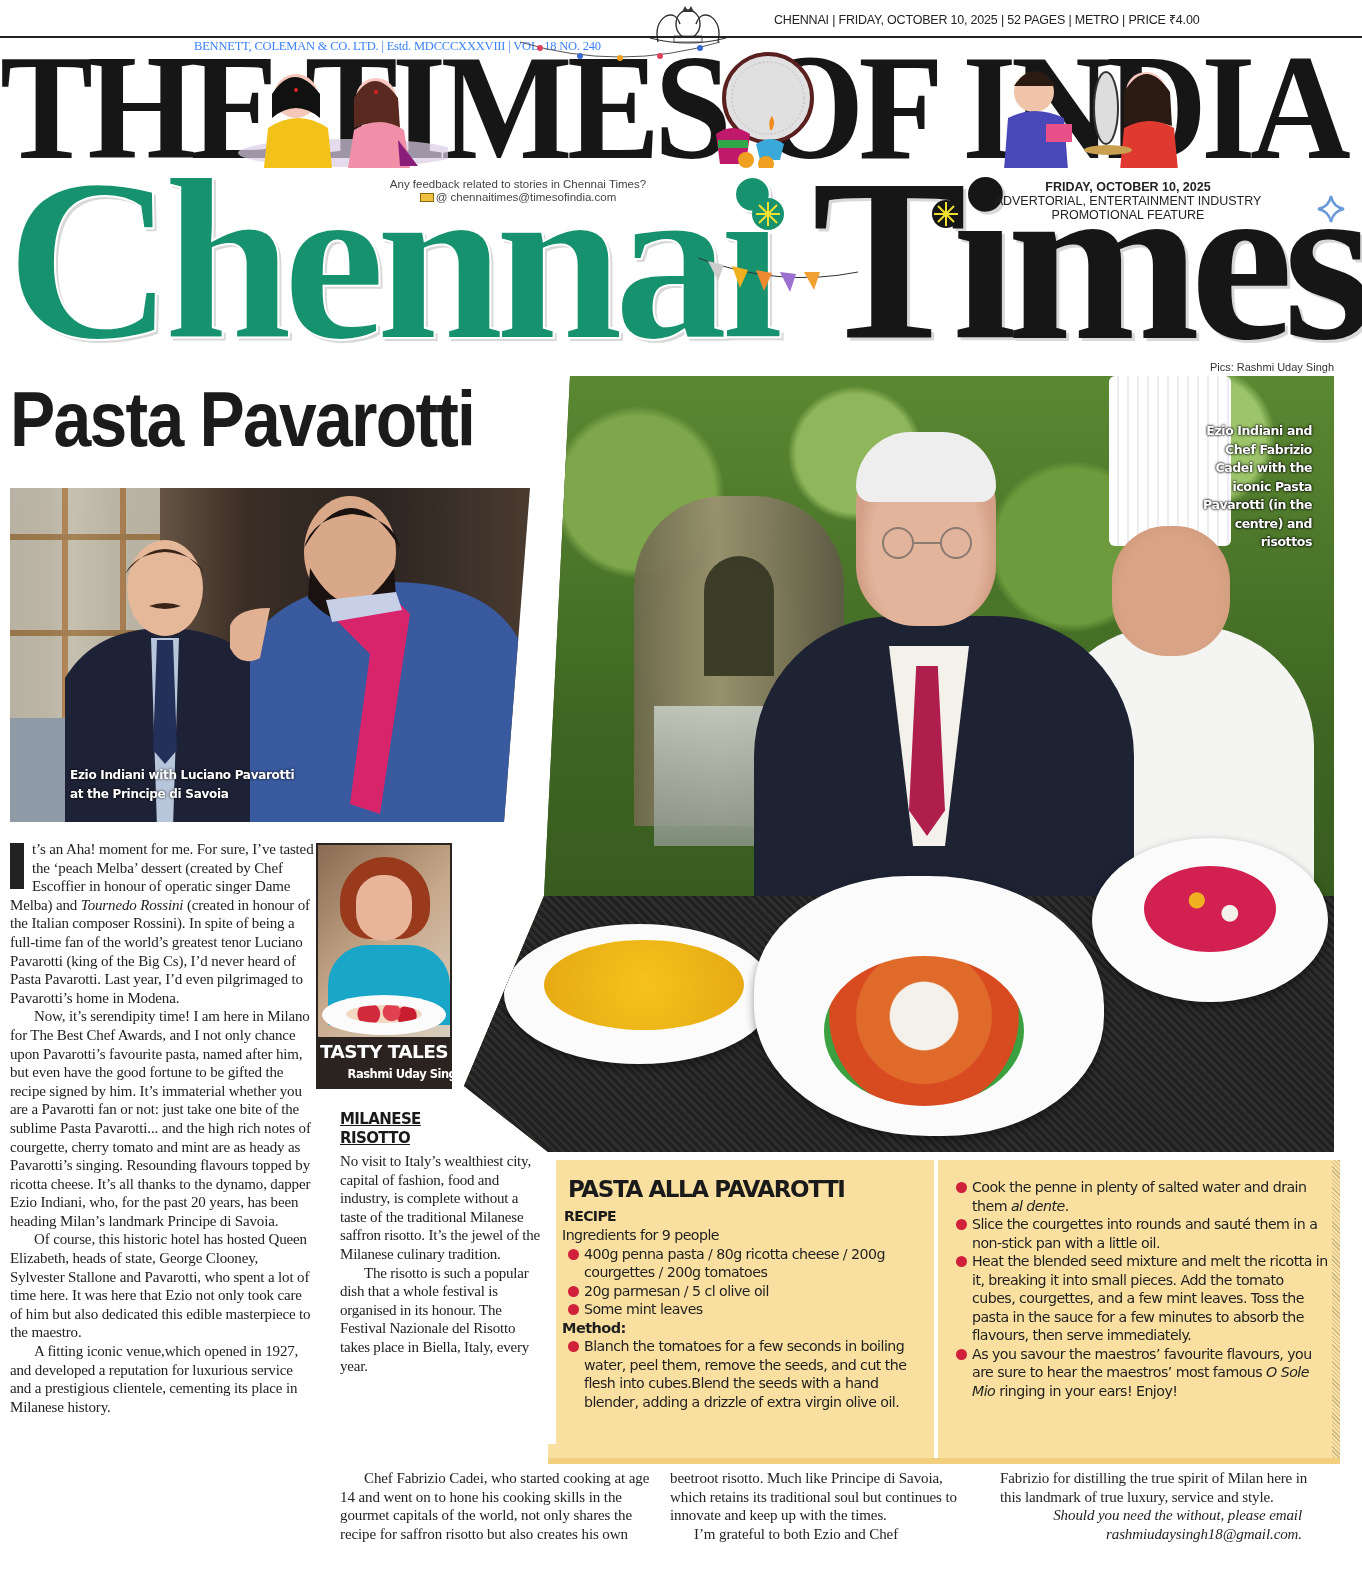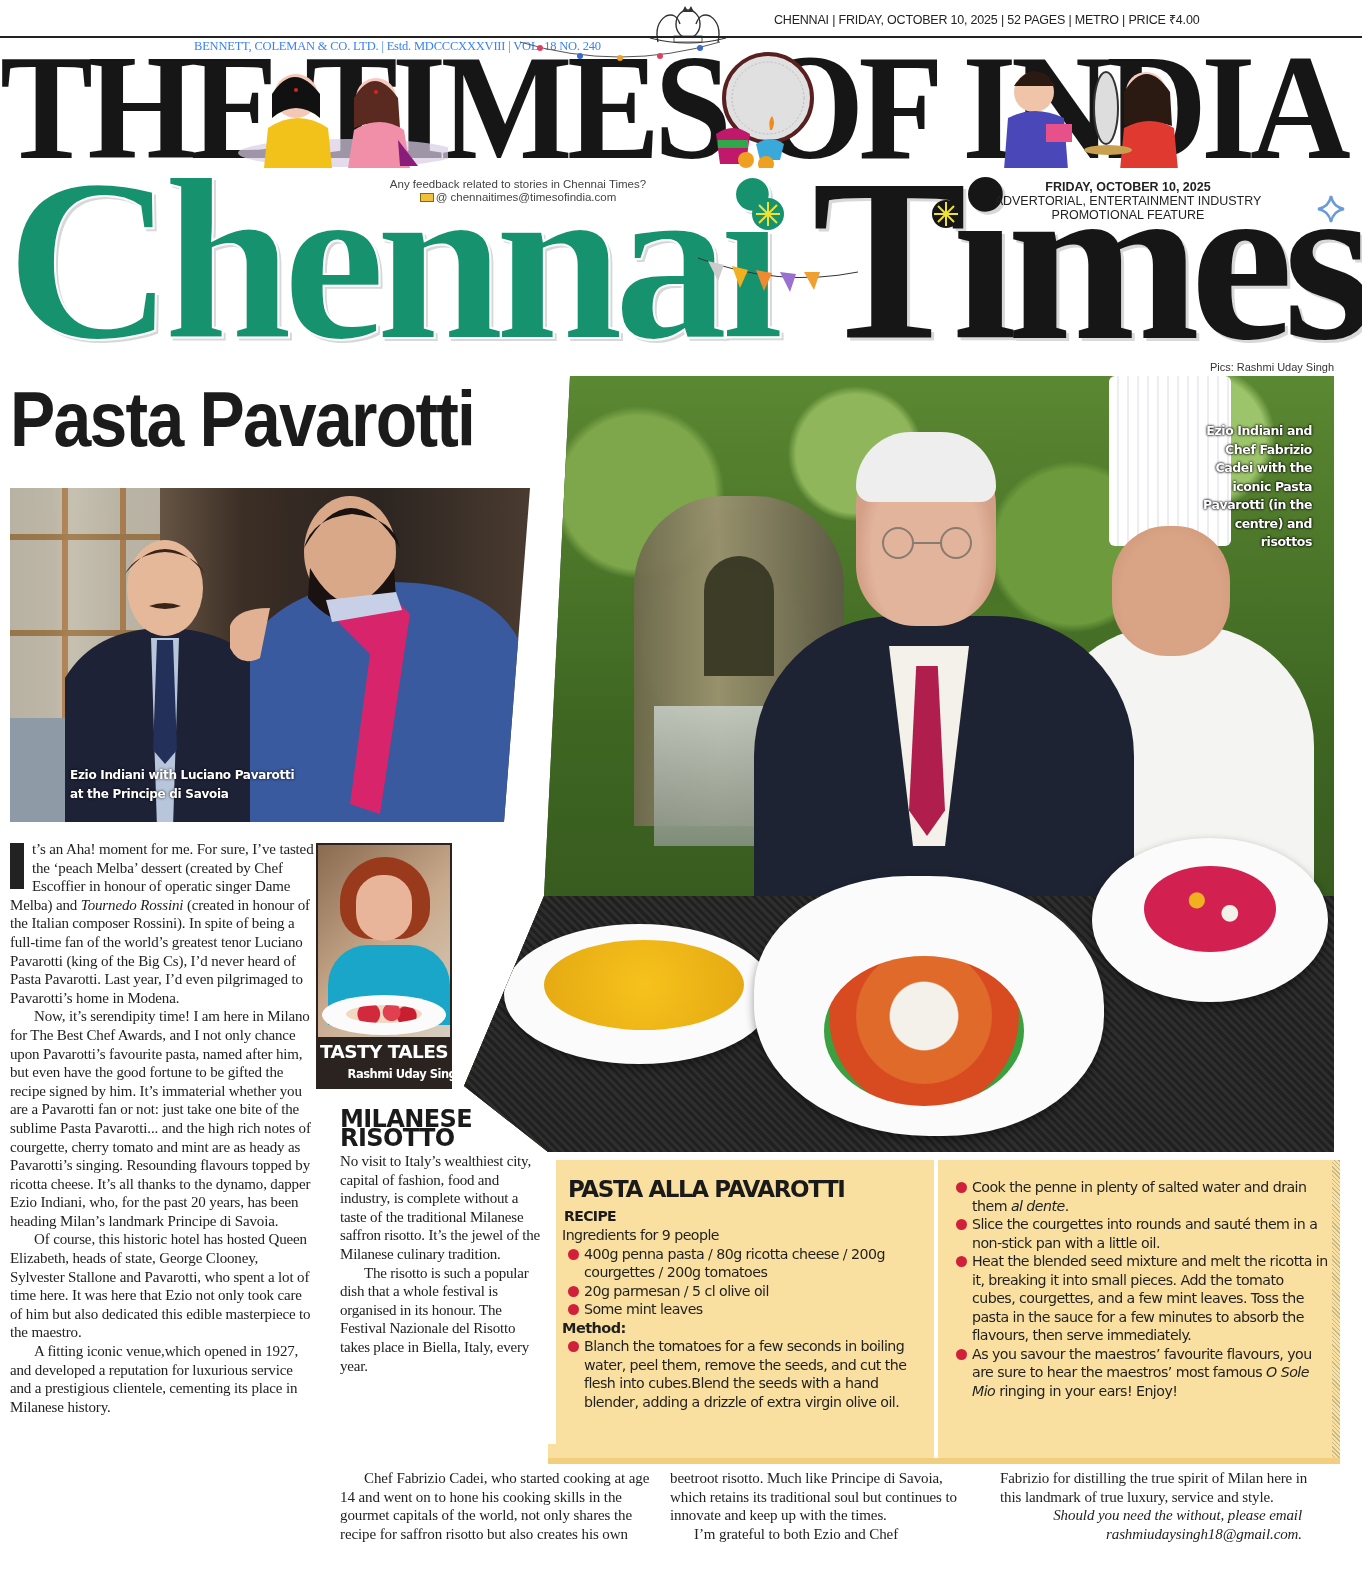--- a/index.html
+++ b/index.html
@@ -84,21 +84,21 @@
   .columnist .dish::after { content:""; position: absolute; left: 24px; top: 10px; width: 76px; height: 18px; border-radius: 50%; background: radial-gradient(circle at 30% 50%, #d22a3c 0 20%, transparent 22%), radial-gradient(circle at 60% 40%, #e04050 0 18%, transparent 20%), radial-gradient(circle at 80% 60%, #c81e30 0 15%, transparent 17%), #f2d8c0; }
   .columnist .t1 { position: absolute; left: 0; top: 198px; width: 136px; text-align: center; font-family: "DejaVu Sans", sans-serif; font-weight: bold; font-size: 18.5px; color: #fff; letter-spacing: -0.6px; }
   .columnist .t2 { position: absolute; left: 0; top: 224px; width: 148px; text-align: right; font-family: "DejaVu Sans", sans-serif; font-weight: bold; font-size: 11.5px; color: #fff; letter-spacing: -0.5px; }
 
   
   .body-col { position: absolute; font-family: "Liberation Serif", serif; font-size: 15px; line-height: 18.6px; color: #222; }
   .body-col p { text-indent: 24px; }
   .body-col p.first { text-indent: 0; }
   .dropcap { float: left; width: 14px; height: 46px; background: #222; margin: 3px 8px 0 0; }
   .col1 { left: 10px; top: 840px; width: 306px; letter-spacing: -0.15px; }
-  .sub-hd { position: absolute; left: 340px; top: 1110px; font-family: "DejaVu Sans", sans-serif; font-weight: bold; font-size: 24px; line-height: 19px; color: #1a1a1a; letter-spacing: -0.6px; }
+  .sub-hd { position: absolute; left: 340px; top: 1110px; font-family: "DejaVu Sans", sans-serif; font-weight: bold; font-size: 15px; line-height: 19px; color: #1a1a1a; letter-spacing: -0.6px; text-decoration: underline; }
   .col2 { left: 340px; top: 1152px; width: 200px; letter-spacing: -0.2px; }
   .col-bot1 { left: 340px; top: 1469px; width: 310px; letter-spacing: -0.1px; }
   .col-bot2 { left: 670px; top: 1469px; width: 310px; letter-spacing: -0.1px; }
   .col-bot3 { left: 1000px; top: 1469px; width: 320px; letter-spacing: -0.1px; }
   .col-bot3 .it { font-style: italic; text-align: right; padding-right: 18px; }
 
   
   .recipe { position: absolute; left: 548px; top: 1160px; width: 792px; height: 304px; background: #f9e0a0;
     clip-path: polygon(8px 0, 100% 0, 100% 100%, 0 100%, 0 284px, 8px 284px); }
   .recipe .divider { position: absolute; left: 386px; top: 0; width: 4px; height: 300px; background: #ffffff; }

